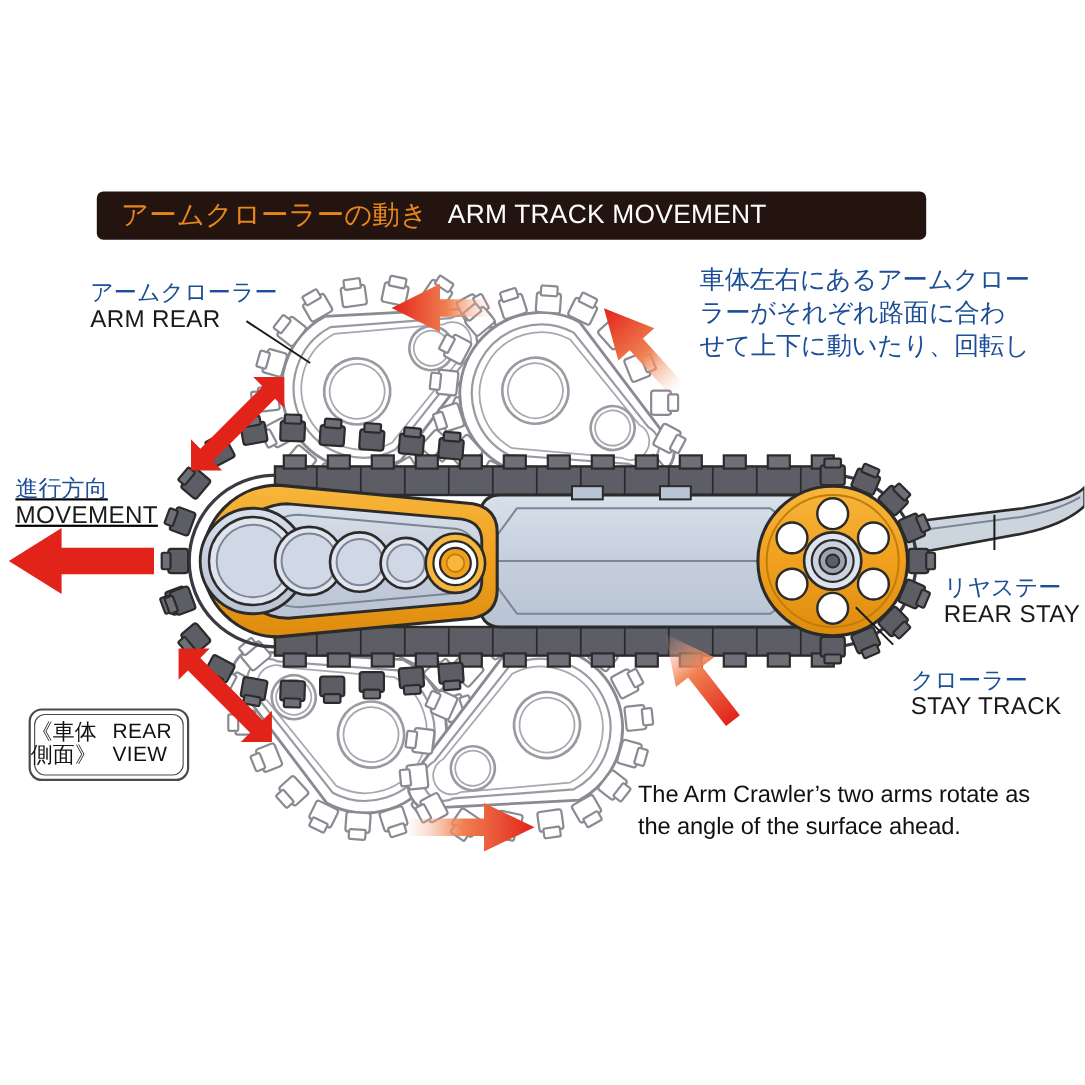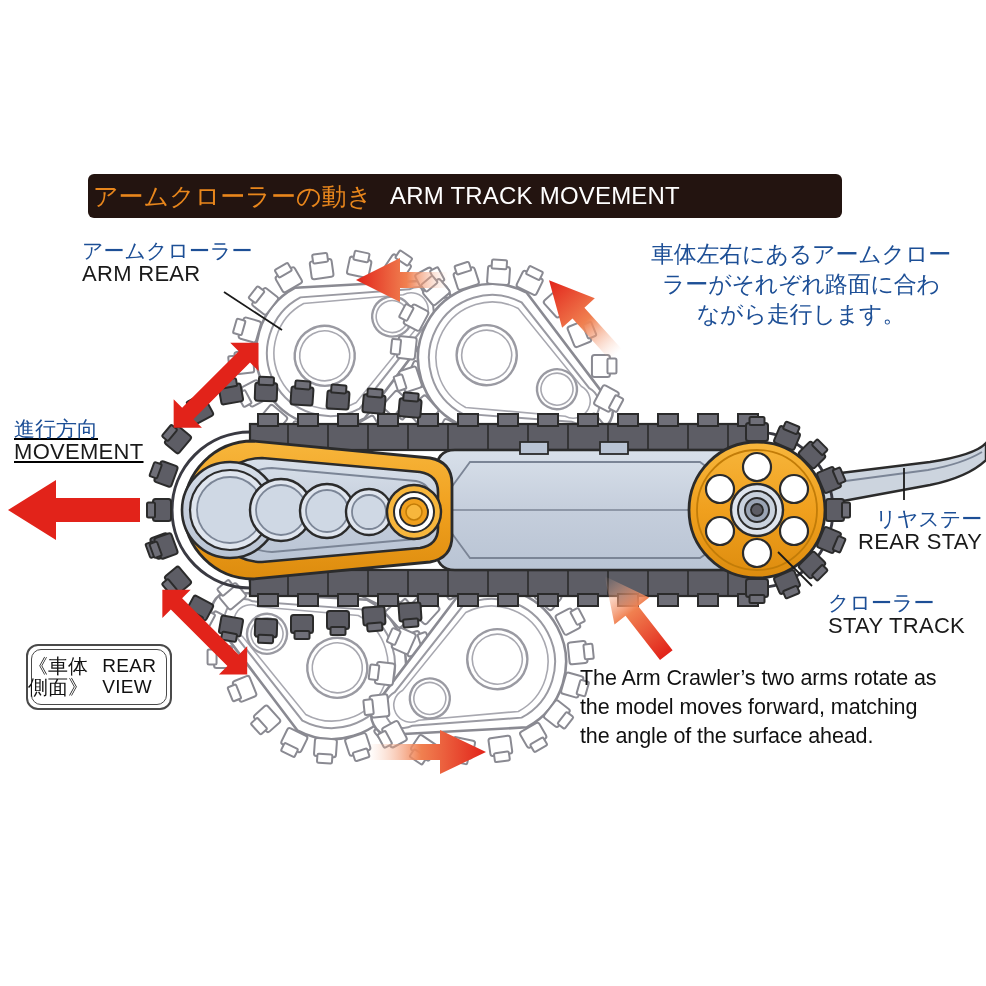--- a/index.html
+++ b/index.html
@@ -8,41 +8,41 @@
   #stage{position:relative;width:986px;height:986px;background:#fff;}
   #art{position:absolute;left:0;top:0;width:986px;height:986px;}
 
   .ovl{position:absolute;}
 
   
   #banner{left:88px;top:174px;width:754px;height:44px;
           background:#231410;border-radius:6px;
           display:flex;align-items:center;}
   #banner .jp{color:#e8861c;font-size:25px;letter-spacing:0px;
-               padding-left:5px;line-height:1;}
+               padding-left:22px;line-height:1;}
   #banner .en{color:#ffffff;font-size:24px;padding-left:18px;
                letter-spacing:.2px;line-height:1;}
 
   
   .callout{line-height:1.05;}
-  .callout .jp{color:#1d4f96;font-size:21px;display:block;white-space:nowrap;}
+  .callout .jp{color:#1d4f96;font-size:21px;display:block;white-space:nowrap;margin-top:16px;}
   .callout .en{color:#1a1a1a;font-size:22px;display:block;white-space:nowrap;
                letter-spacing:.3px;}
 
   #lbl-armtrack{left:82px;top:240px;}
   #lbl-forward{left:14px;top:418px;text-align:left;text-decoration:underline;}
-  #lbl-rearstay{left:858px;top:508px;text-align:right;}
+  #lbl-rearstay{left:858px;top:508px;}
   #lbl-bodytrack{left:828px;top:592px;}
 
   
   #jp-para{left:636px;top:240px;width:330px;color:#1d4f96;
-           font-size:23px;line-height:1.30;letter-spacing:-.2px;text-align:center;}
+           font-size:23px;line-height:1.30;letter-spacing:-.2px;}
 
   
-  #en-para{left:580px;top:664px;width:400px;color:#111111;
+  #en-para{left:580px;top:708px;width:400px;color:#111111;
            font-size:21.5px;line-height:1.34;letter-spacing:-.1px;}
 
   
   #sideview{left:26px;top:644px;width:142px;height:62px;
             border:2px solid #4a4a4a;border-radius:12px;
             display:flex;flex-direction:row;align-items:center;
             justify-content:center;background:#fff;}
   #sideview .in{position:absolute;left:3px;top:3px;right:3px;bottom:3px;
                 border:1px solid #4a4a4a;border-radius:10px;pointer-events:none;}
   #sideview .jp{font-size:20px;color:#111;line-height:1.05;z-index:2;}
@@ -442,26 +442,25 @@
   </div>
 
   <div class="ovl callout" id="lbl-bodytrack">
     <span class="jp">クローラー</span>
     <span class="en">STAY TRACK</span>
   </div>
 
   <div class="ovl" id="jp-para">
     <div>車体左右にあるアームクロー</div>
     <div>ラーがそれぞれ路面に合わ</div>
-    <div>ながら走行します。</div>
+    <div>せて上下に動いたり、回転し</div>
   </div>
 
   <div class="ovl" id="en-para">
     <div>The Arm Crawler’s two arms rotate as</div>
-    <div>the model moves forward, matching</div>
     <div>the angle of the surface ahead.</div>
   </div>
 
   <div class="ovl" id="sideview">
     <div class="in"></div>
     <span class="jp">《車体側面》</span>
     <span class="en">REAR VIEW</span>
   </div>
 
 </div>

